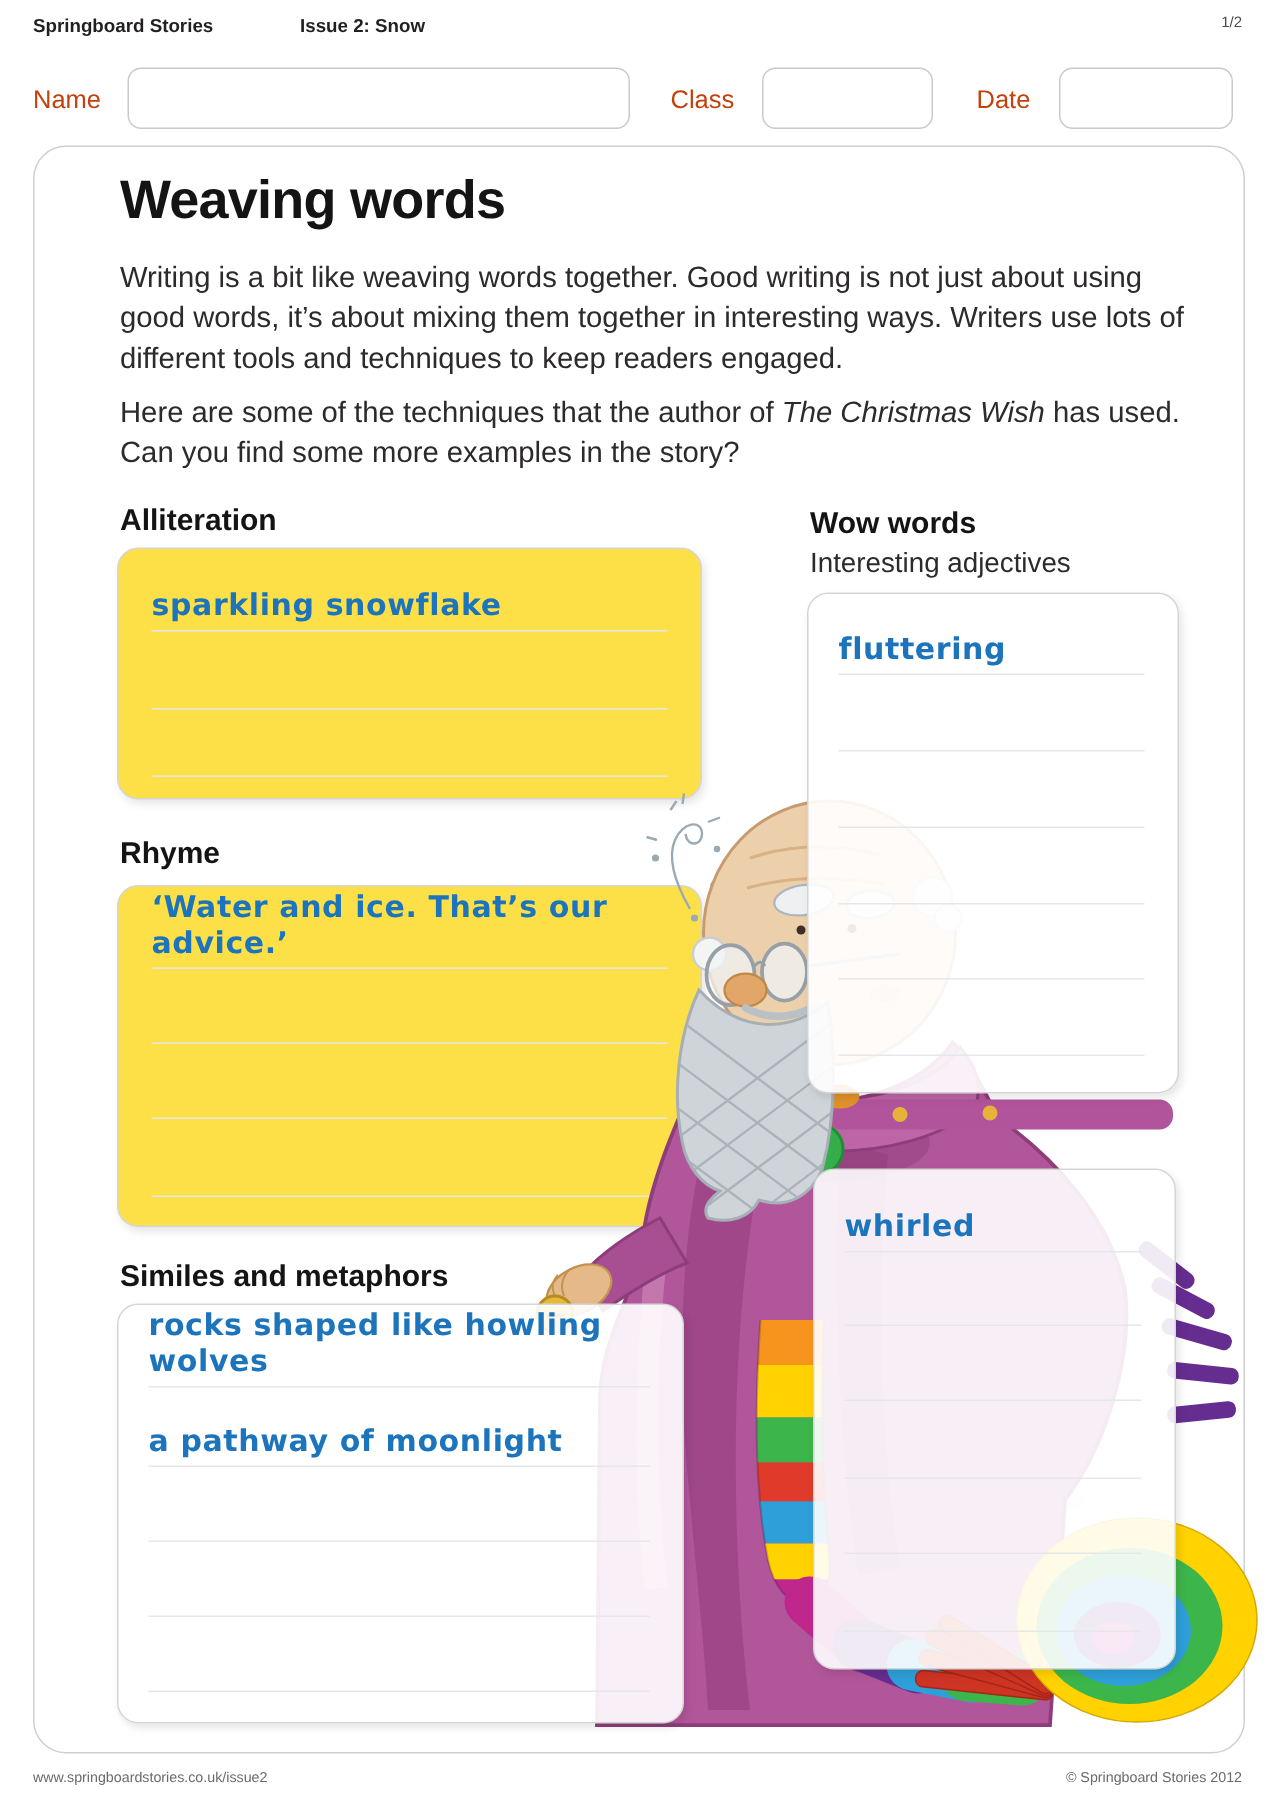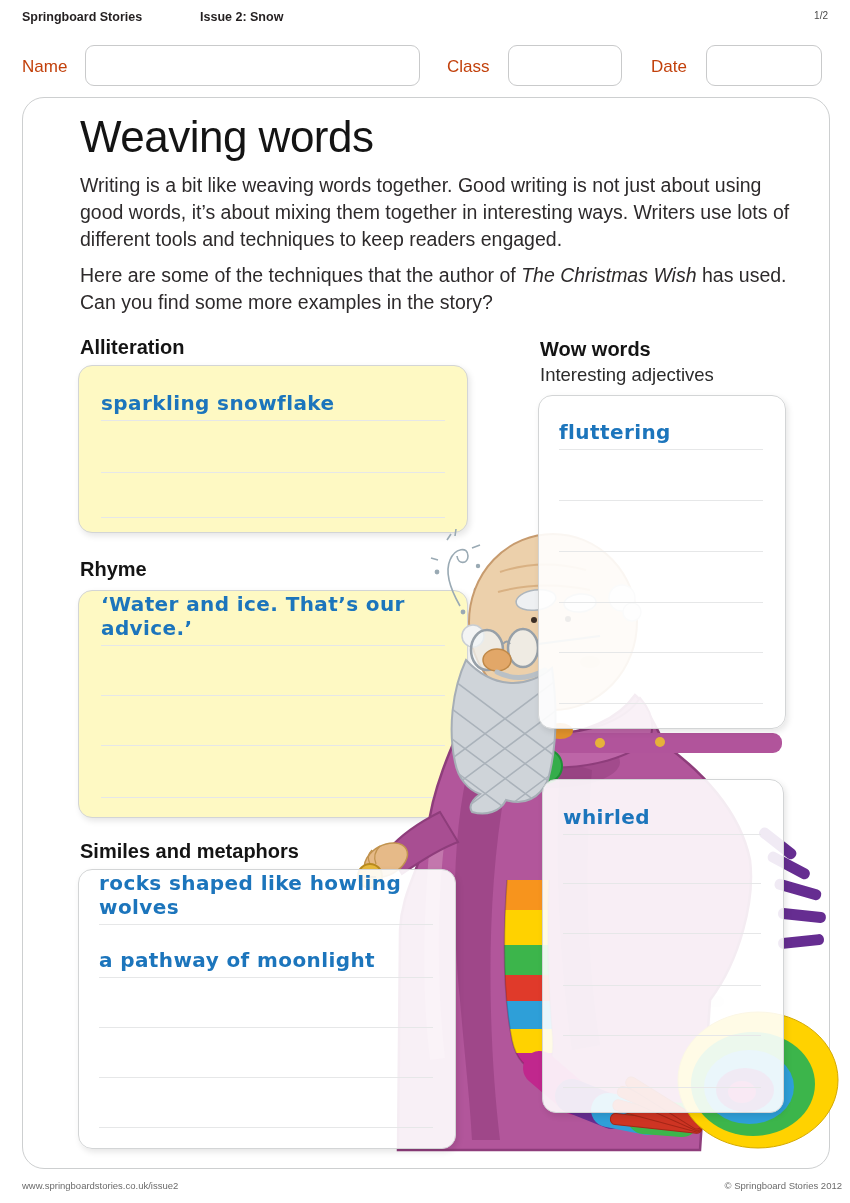--- a/index.html
+++ b/index.html
@@ -9,26 +9,26 @@
   
   .brand{left:22px;top:10px;font-size:12.5px;font-weight:bold;}
   .issue{left:200px;top:10px;font-size:12.5px;font-weight:bold;}
   .pageno{right:22px;top:10px;font-size:10px;color:#4a4a4a;}
   
   .field-label{font-size:17px;color:#c2410c;top:57px;}
   .field-box{top:45px;height:41px;border:1.5px solid #c9cacb;border-radius:9px;background:#fff;box-sizing:border-box;
              font:16px "Liberation Sans",sans-serif;padding:0 10px;color:#231f20;}
   
   .sheet{left:22px;top:97px;width:806px;height:1070px;border:1.5px solid #cdcfd0;border-radius:22px;background:#fff;z-index:1;}
-  .title{left:80px;top:112px;font-size:44px;font-weight:400;letter-spacing:-0.5px;color:#141414;z-index:2;}
+  .title{left:80px;top:112px;font-size:36px;font-weight:700;letter-spacing:-0.5px;color:#141414;z-index:2;}
   .para{left:80px;width:712px;font-size:19.5px;line-height:27px;color:#2d2a2b;z-index:2;}
   .sec-h{font-size:20px;font-weight:800;color:#141414;z-index:2;}
   .sec-sub{font-size:18.5px;color:#2b2b2b;z-index:2;}
   
-  .box{border:1.5px solid #d3d5d6;border-radius:14px;background:#fef9c3;
+  .box{border:1.5px solid #d3d5d6;border-radius:14px;background:#fde047;
        box-shadow:2px 3px 6px rgba(0,0,0,0.10);box-sizing:border-box;padding:0 22px;z-index:2;}
   .box.translucent{background:rgba(255,255,255,0.91);z-index:4;padding-left:20px;}
   .rule-row{border-bottom:1px solid #e6e7e8;display:flex;align-items:flex-end;padding-bottom:5px;box-sizing:border-box;}
   .entry{font-family:"DejaVu Sans",sans-serif;font-weight:bold;font-size:20px;color:#1c75bc;letter-spacing:0.4px;}
   .pv-label{left:546px;top:744px;width:238px;height:37px;background:rgba(255,255,255,0.97);border-radius:8px;
             display:flex;align-items:center;padding-left:8px;box-sizing:border-box;z-index:4;}
   .pv-label span{font-size:20px;font-weight:800;color:#141414;}
   
   .illus{left:330px;top:520px;width:520px;height:660px;z-index:3;}
   
@@ -237,15 +237,15 @@
         <span class="entry">whirled</span>
       </div>
     <div class="rule-row" style="height:49px;"></div>
     <div class="rule-row" style="height:50px;"></div>
     <div class="rule-row" style="height:52px;"></div>
     <div class="rule-row" style="height:50px;"></div>
     <div class="rule-row" style="height:52px;"></div>
   </div>
 
   <div class="abs foot" style="left:22px;">www.springboardstories.co.uk/issue2</div>
-  <div class="abs foot" style="right:8px;">© Springboard Stories 2012</div>
+  <div class="abs foot" style="right:22px;">© Springboard Stories 2012</div>
 
 </div>
 
 </body></html>

